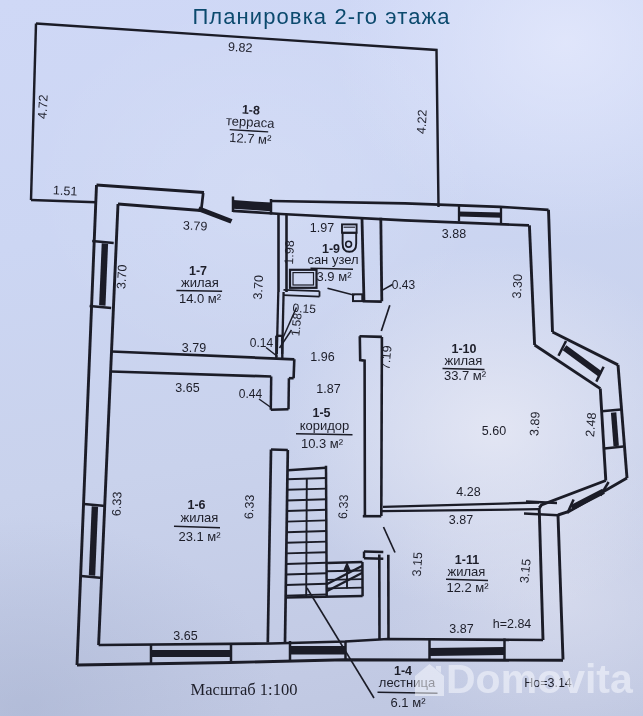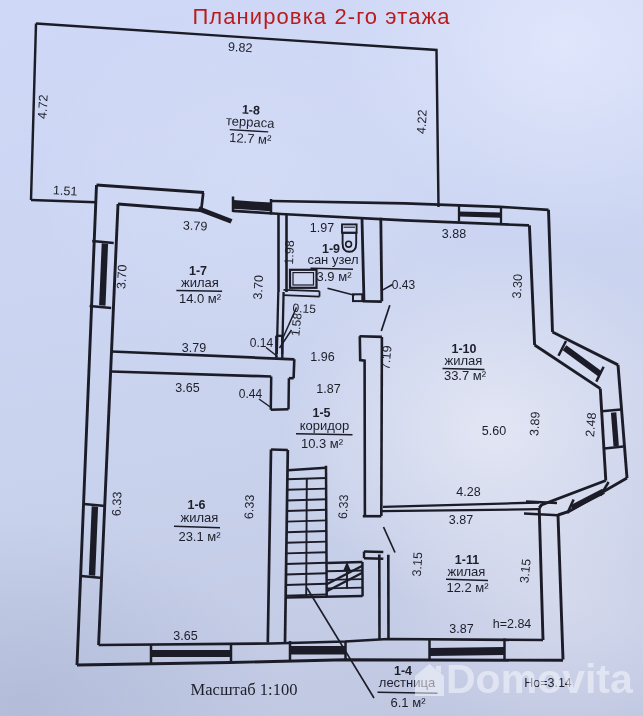--- a/index.html
+++ b/index.html
@@ -8,21 +8,21 @@
     background:
       radial-gradient(ellipse 50% 38% at 88% 6%, rgba(227,232,252,0.85), rgba(227,232,252,0) 72%),
       radial-gradient(ellipse 46% 36% at 77% 60%, rgba(231,233,245,0.85), rgba(231,233,245,0) 72%),
       radial-gradient(ellipse 42% 30% at 88% 84%, rgba(223,226,241,0.6), rgba(223,226,241,0) 70%),
       radial-gradient(ellipse 62% 42% at 4% 99%, rgba(158,170,201,0.45), rgba(158,170,201,0) 64%),
       linear-gradient(170deg,#cfd8f6 0%,#ccd6f3 30%,#c9d2ec 60%,#c3cbe5 85%,#bec6e0 100%);}
   .wrap{position:relative;width:643px;height:716px;}
   .shade{position:absolute;left:0;top:0;width:643px;height:716px;
     background:radial-gradient(ellipse 60% 45% at 40% 26%, rgba(255,255,255,0.12) 0%, rgba(255,255,255,0) 60%);}
   .title{position:absolute;left:0;top:4px;width:100%;text-align:center;filter:blur(0.3px);
-    font-size:22px;color:#b91c1c;letter-spacing:1.1px;}
+    font-size:22px;color:#0c4a6e;letter-spacing:1.1px;}
   .wm{position:absolute;left:413px;top:659px;color:rgba(246,248,254,0.55);
     font-size:41px;font-weight:bold;letter-spacing:0px;white-space:nowrap;line-height:41px;}
 </style>
 </head>
 <body>
 <div class="wrap">
 <div class="shade"></div>
 
 <div class="title">Планировка 2-го этажа</div>
 

